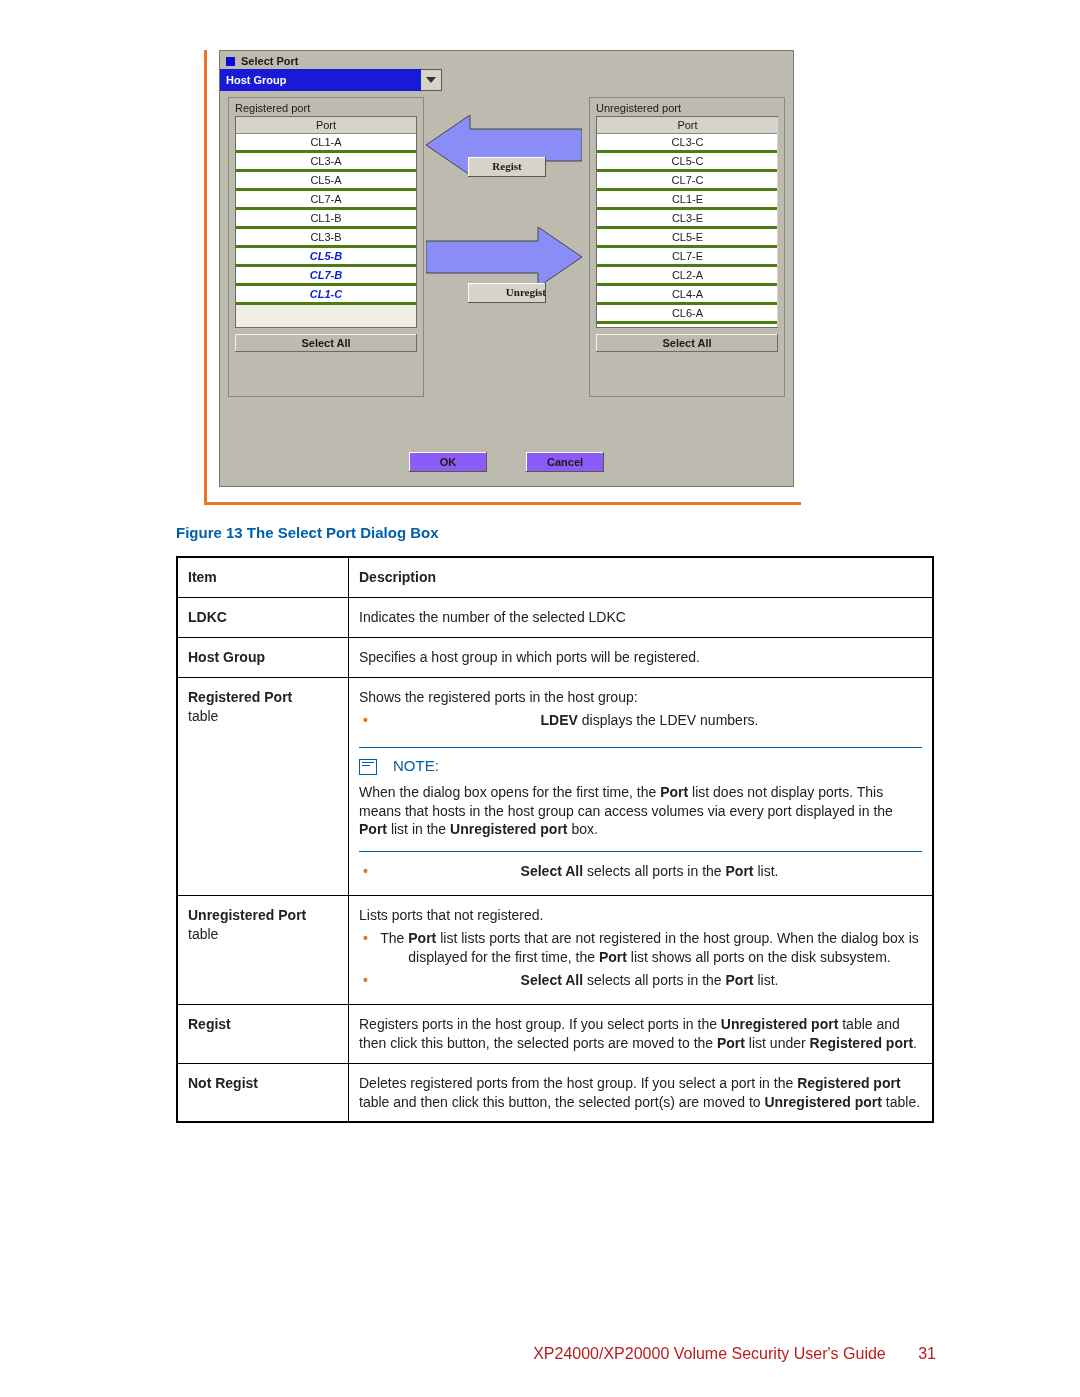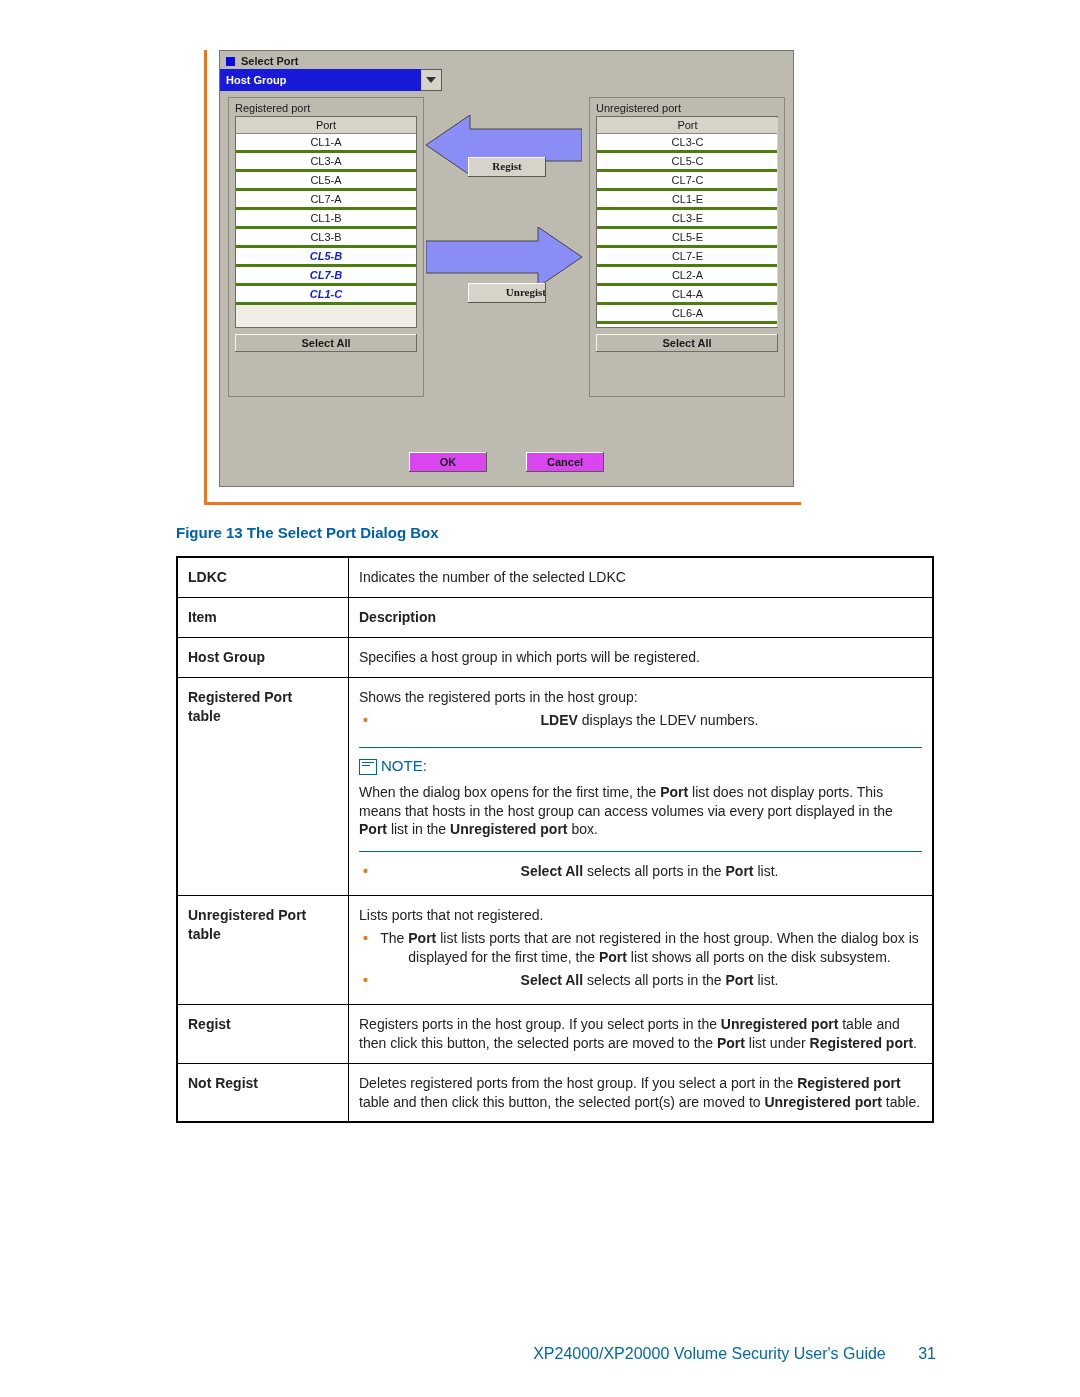--- a/index.html
+++ b/index.html
@@ -119,55 +119,55 @@
     font-size:11px;
   }
   .mid .btn.reg{top:60px;}
   .mid .btn.unr{top:186px;text-align:right;}
 
   .dlg-btnrow{
     position:absolute;left:0;right:0;bottom:14px;text-align:center;
   }
   .dlg-btnrow .b{
     display:inline-block;width:78px;height:20px;line-height:20px;font-weight:bold;
-    background:#d946ef;margin:0 18px;font-size:11px;
+    background:#8b5cf6;margin:0 18px;font-size:11px;
     box-shadow:inset -1px -1px 0 #5a584d,inset 1px 1px 0 #fff;
   }
 
   
   .caption{
     position:absolute;left:176px;top:524px;
     color:var(--blue-link);font-weight:bold;font-size:15px;text-align:right;
   }
 
   
   .desc-table{
     position:absolute;left:176px;top:556px;width:758px;
     border:2px solid #000;border-collapse:collapse;font-size:14px;line-height:1.35;
   }
   .desc-table td,.desc-table th{
     border:1px solid #000;padding:10px 10px;vertical-align:top;text-align:left;
   }
   .desc-table th{font-weight:bold;}
   .desc-table td.k{font-weight:bold;width:150px;}
-  .desc-table td.k .lt{font-weight:bold;}
+  .desc-table td.k .lt{font-weight:normal;}
   ul.b{margin:4px 0 4px 4px;padding:0;list-style:none;}
   ul.b li{padding-left:14px;position:relative;margin:4px 0;text-align:center;}
   ul.b li::before{content:"•";color:var(--orange);position:absolute;left:0;top:0;font-weight:bold;}
   .note-block{margin:18px 0 10px 0;}
   .note-rule{border-top:1px solid #0060a9;margin:0 0 8px 0;}
-  .note-hd{color:var(--blue-link);font-size:15px;display:flex;align-items:center;gap:4px;margin-bottom:6px;}
+  .note-hd{color:var(--blue-link);font-size:15px;display:flex;align-items:center;gap:16px;margin-bottom:6px;}
   .note-hd .ic{width:16px;height:14px;border:1px solid var(--blue-link);position:relative;font-size:9px;text-align:center;line-height:10px;color:var(--blue-link);}
   .note-hd .ic::before{content:"";position:absolute;left:2px;right:2px;top:2px;height:1px;background:var(--blue-link);}
   .note-hd .ic::after{content:"";position:absolute;left:2px;right:6px;top:5px;height:1px;background:var(--blue-link);}
   .note-rule.bottom{margin:12px 0 0 0;}
 
   
   .footer{
-    position:absolute;right:144px;bottom:34px;font-size:16px;color:#0369a1;
+    position:absolute;right:144px;bottom:34px;font-size:16px;color:#b91c1c;
   }
   .footer .pg{display:inline-block;margin-left:28px;}
 </style>
 </head>
 <body>
 
 <div class="page">
 
   <div class="dlg-wrap">
     <div class="dlg">
@@ -241,26 +241,26 @@
         <span class="b">Cancel</span>
       </div>
     </div>
   </div>
 
   <div class="caption">Figure 13 The Select Port Dialog Box</div>
 
   <table class="desc-table">
     <tbody>
         <tr>
+      <th>Item</th>
+      <th>Description</th>
+    </tr>
+    <tr>
       <td class="k">LDKC</td>
       <td>Indicates the number of the selected LDKC</td>
-    </tr>
-    <tr>
-      <th>Item</th>
-      <th>Description</th>
     </tr>
     <tr>
       <td class="k">Host Group</td>
       <td>Specifies a host group in which ports will be registered.</td>
     </tr>
     <tr>
       <td class="k">
         <span>Registered Port</span><br>
         <span class="lt">table</span>
       </td>

